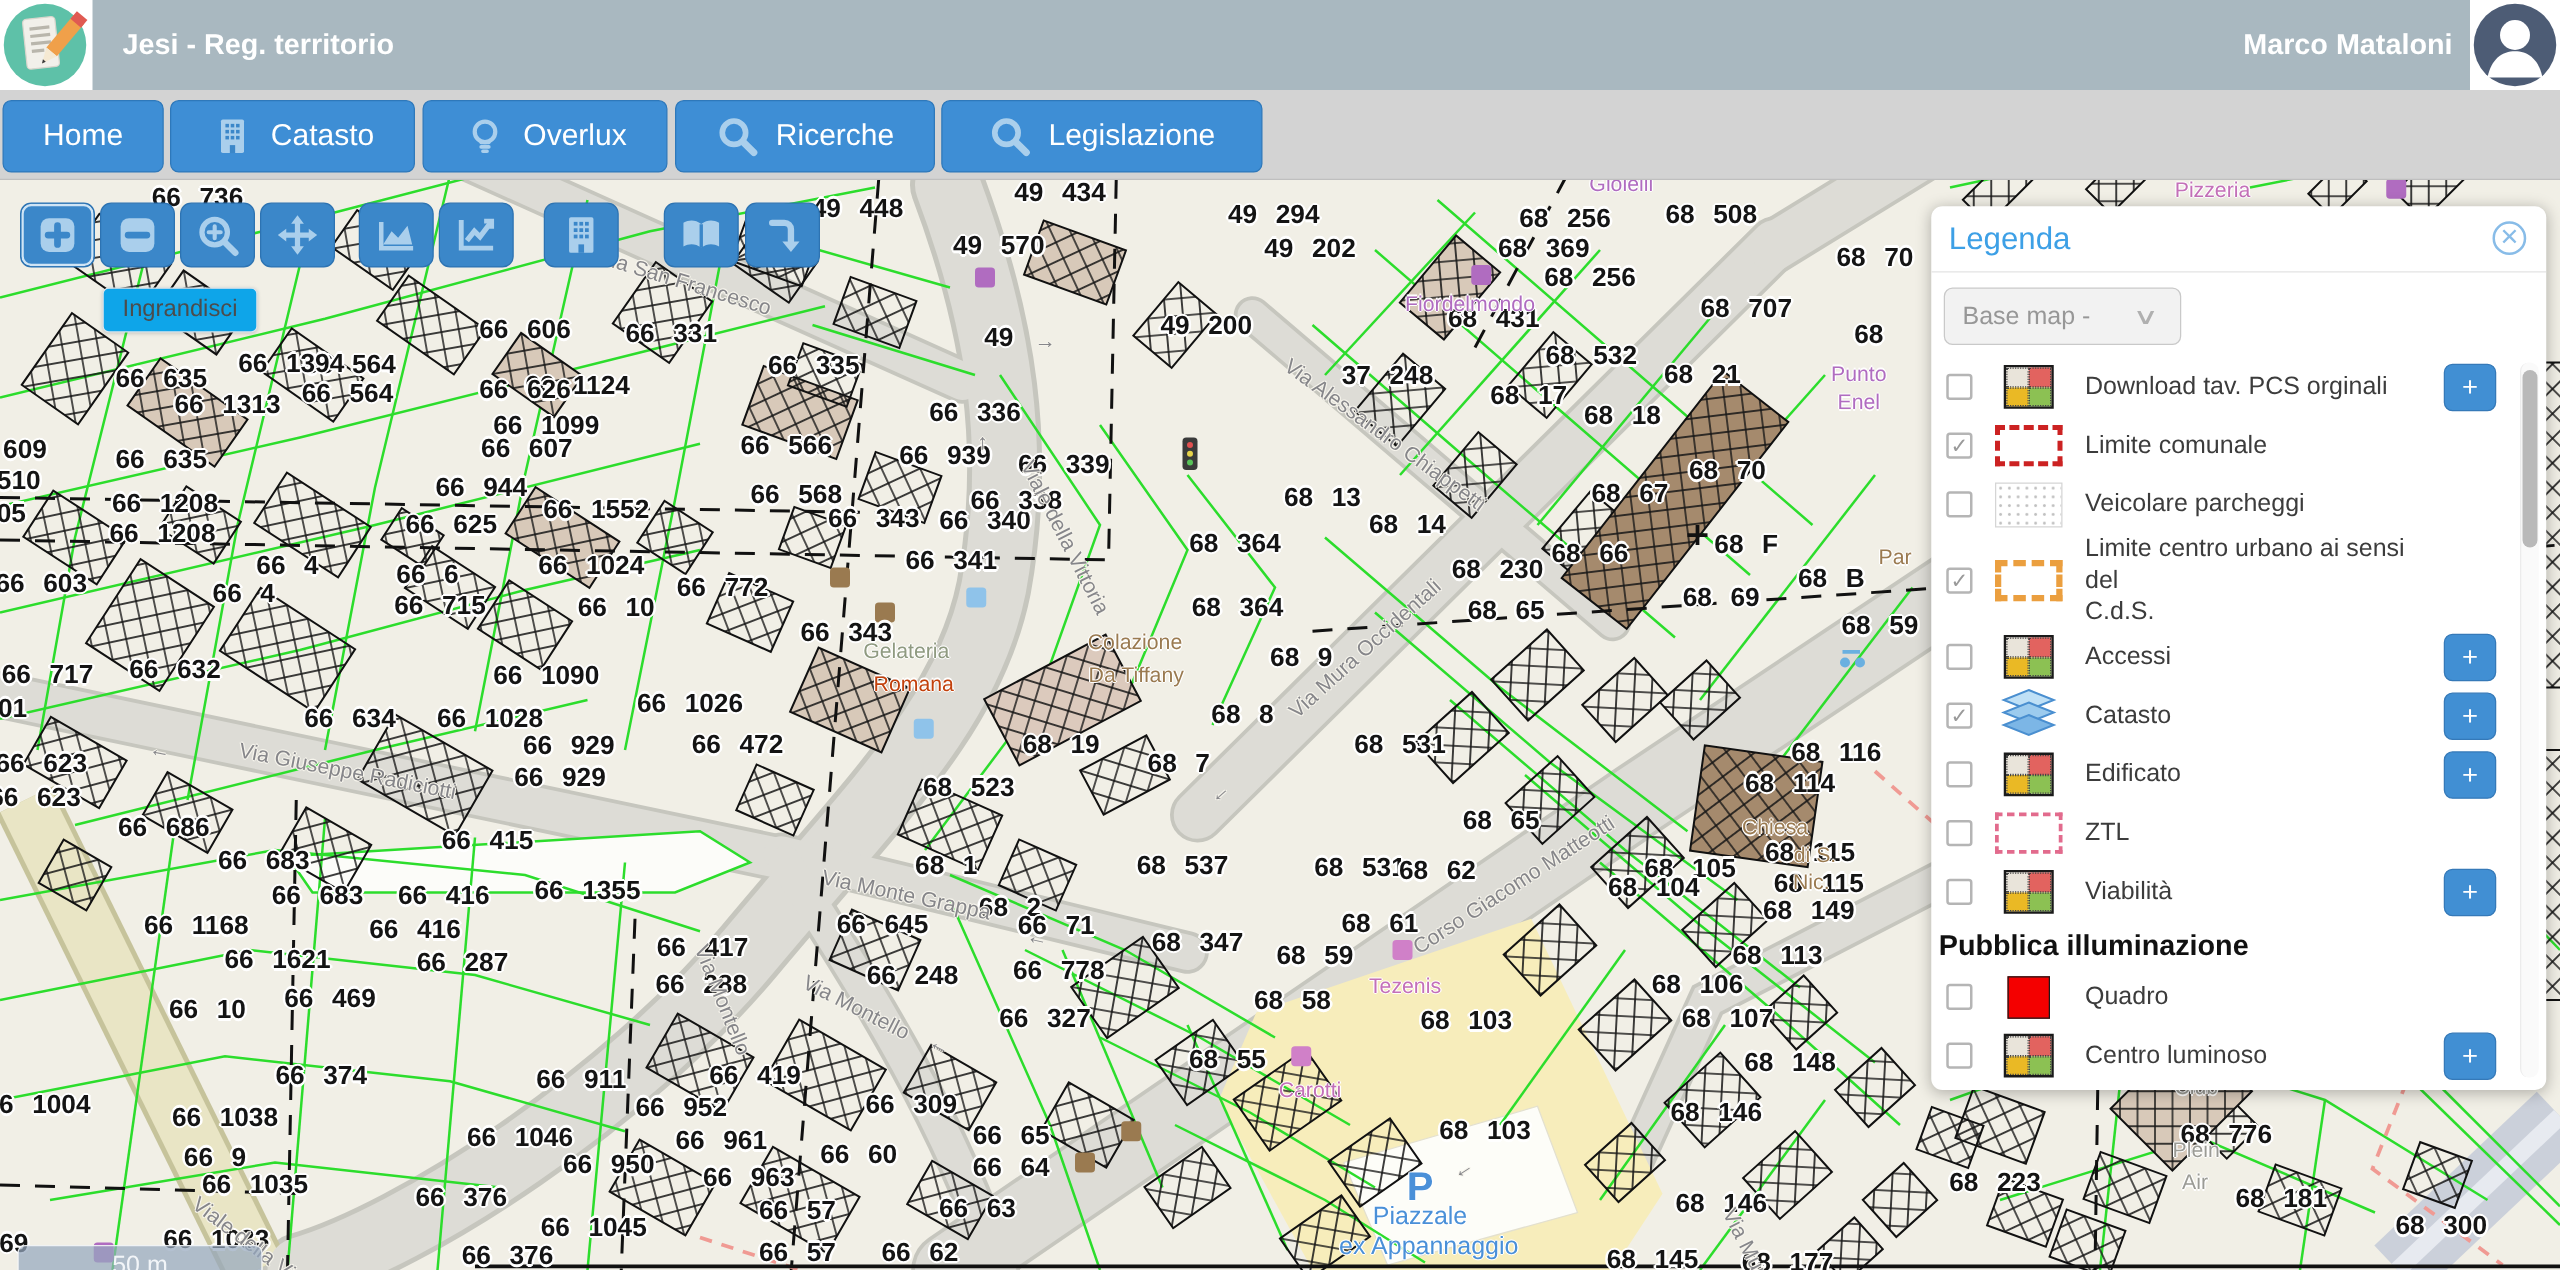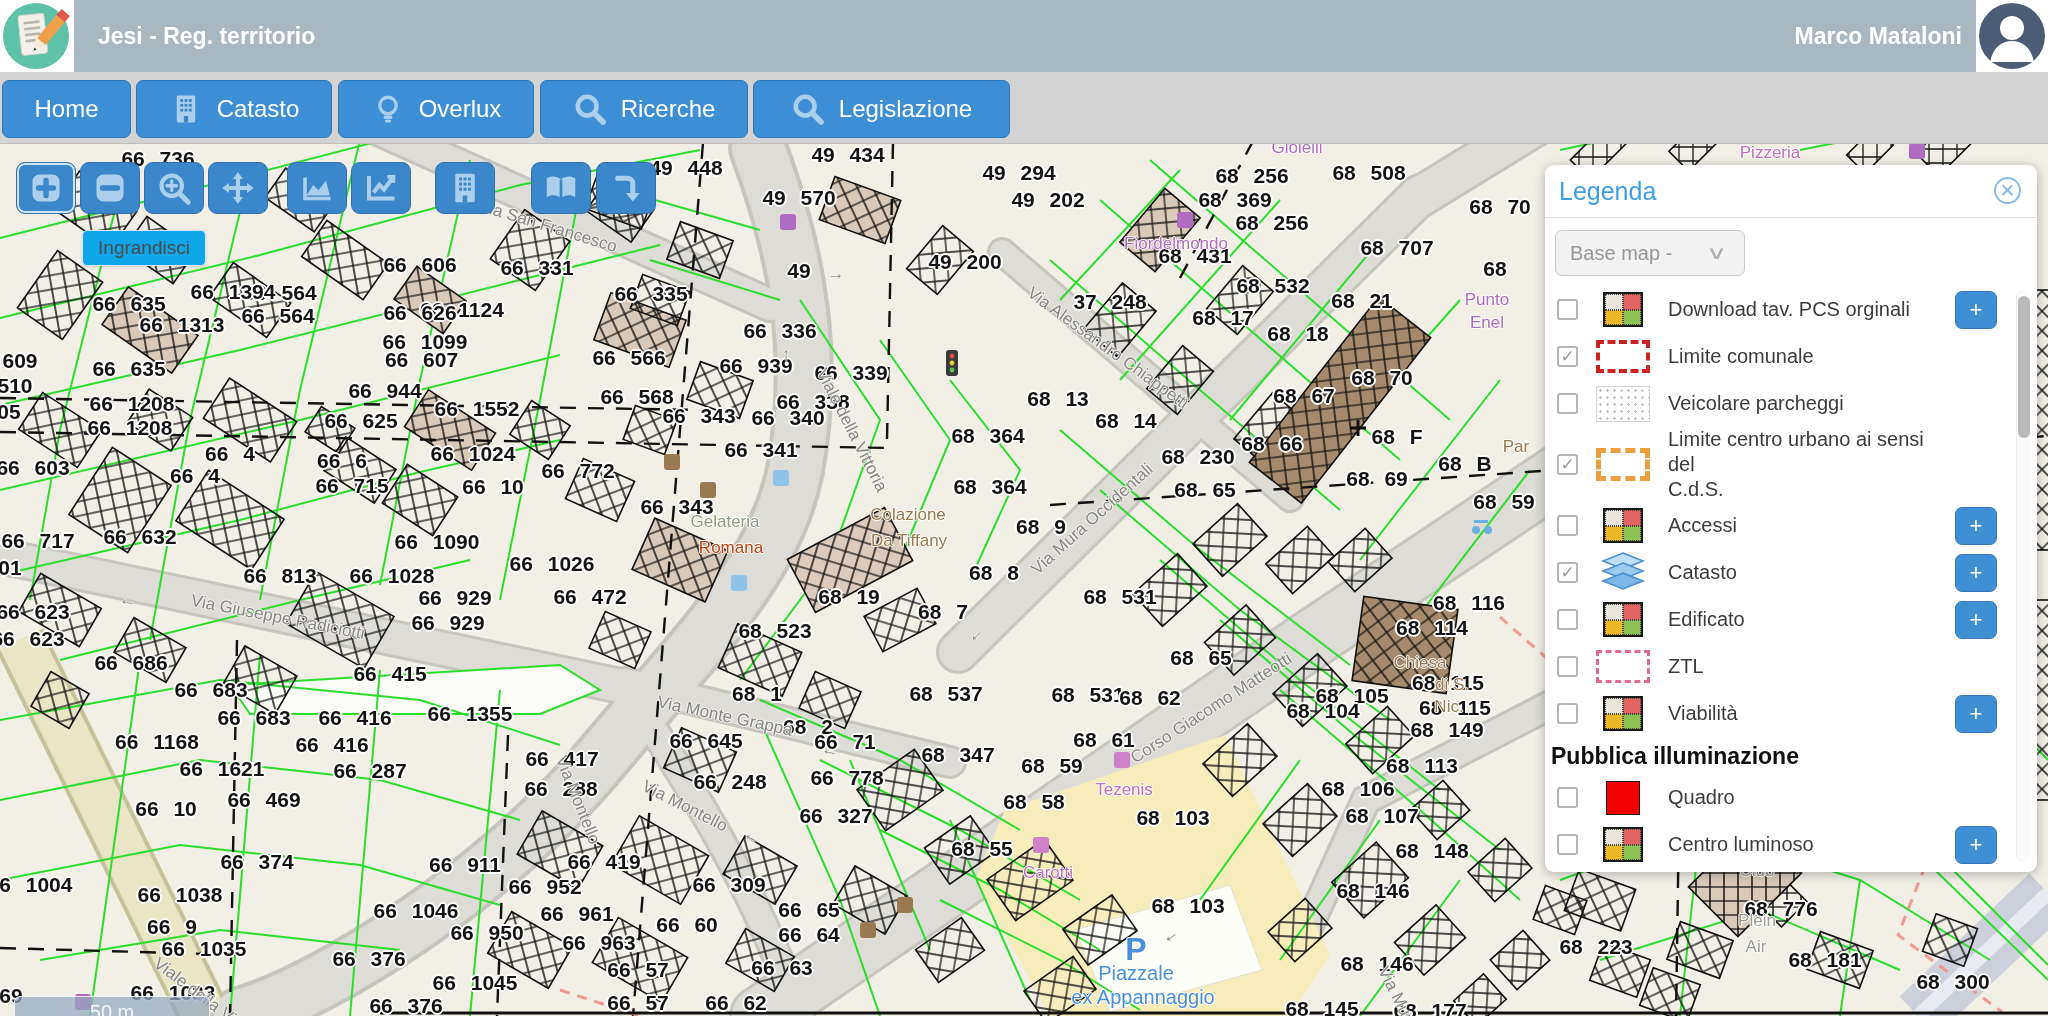--- a/index.html
+++ b/index.html
@@ -425,31 +425,31 @@
       <span class="plabel" style="left: 411px; top: 216px; padding-left: 21px;">66 607</span>
       <span class="plabel" style="left: 20px; top: 217px;">609</span>
       <span class="plabel" style="left: 15px; top: 242px;">510</span>
       <span class="plabel" style="left: 9px; top: 268px;">05</span>
       <span class="plabel" style="left: 129px; top: 225px;">66 635</span>
       <span class="plabel" style="left: 132px; top: 260px;">66 1208</span>
       <span class="plabel" style="left: 130px; top: 284px;">66 1208</span>
       <span class="plabel" style="left: 385px; top: 247px;">66 944</span>
       <span class="plabel" style="left: 361px; top: 277px;">66 625</span>
       <span class="plabel" style="left: 477px; top: 265px;">66 1552</span>
-      <span class="plabel" style="left: 425px; top: 198px;">66 1099</span>
+      <span class="plabel" style="left: 437px; top: 198px;">66 1099</span>
       <span class="plabel" style="left: 33px; top: 324px;">66 603</span>
       <span class="plabel" style="left: 230px; top: 310px;">66 4</span>
       <span class="plabel" style="left: 195px; top: 332px;">66 4</span>
       <span class="plabel" style="left: 342px; top: 317px;">66 6</span>
       <span class="plabel" style="left: 473px; top: 310px;">66 1024</span>
       <span class="plabel" style="left: 352px; top: 342px;">66 715</span>
       <span class="plabel" style="left: 493px; top: 343px;">66 10</span>
       <span class="plabel" style="left: 38px; top: 397px;">66 717</span>
       <span class="plabel" style="left: 140px; top: 393px;">66 632</span>
-      <span class="plabel" style="left: 280px; top: 432px;">66 813</span>
+      <span class="plabel" style="left: 280px; top: 432px;">66 634</span>
       <span class="plabel" style="left: 437px; top: 398px;">66 1090</span>
       <span class="plabel" style="left: 392px; top: 432px;">66 1028</span>
       <span class="plabel" style="left: 455px; top: 454px;">66 929</span>
       <span class="plabel" style="left: 448px; top: 479px;">66 929</span>
       <span class="plabel" style="left: 33px; top: 468px;">66 623</span>
       <span class="plabel" style="left: 28px; top: 495px;">66 623</span>
       <span class="plabel" style="left: 131px; top: 519px;">66 686</span>
       <span class="plabel" style="left: 10px; top: 424px;">01</span>
       <span class="plabel" style="left: 11px; top: 852px; text-align: right;">69</span>
       <span class="plabel" style="left: 578px; top: 327px;">66 772</span>

